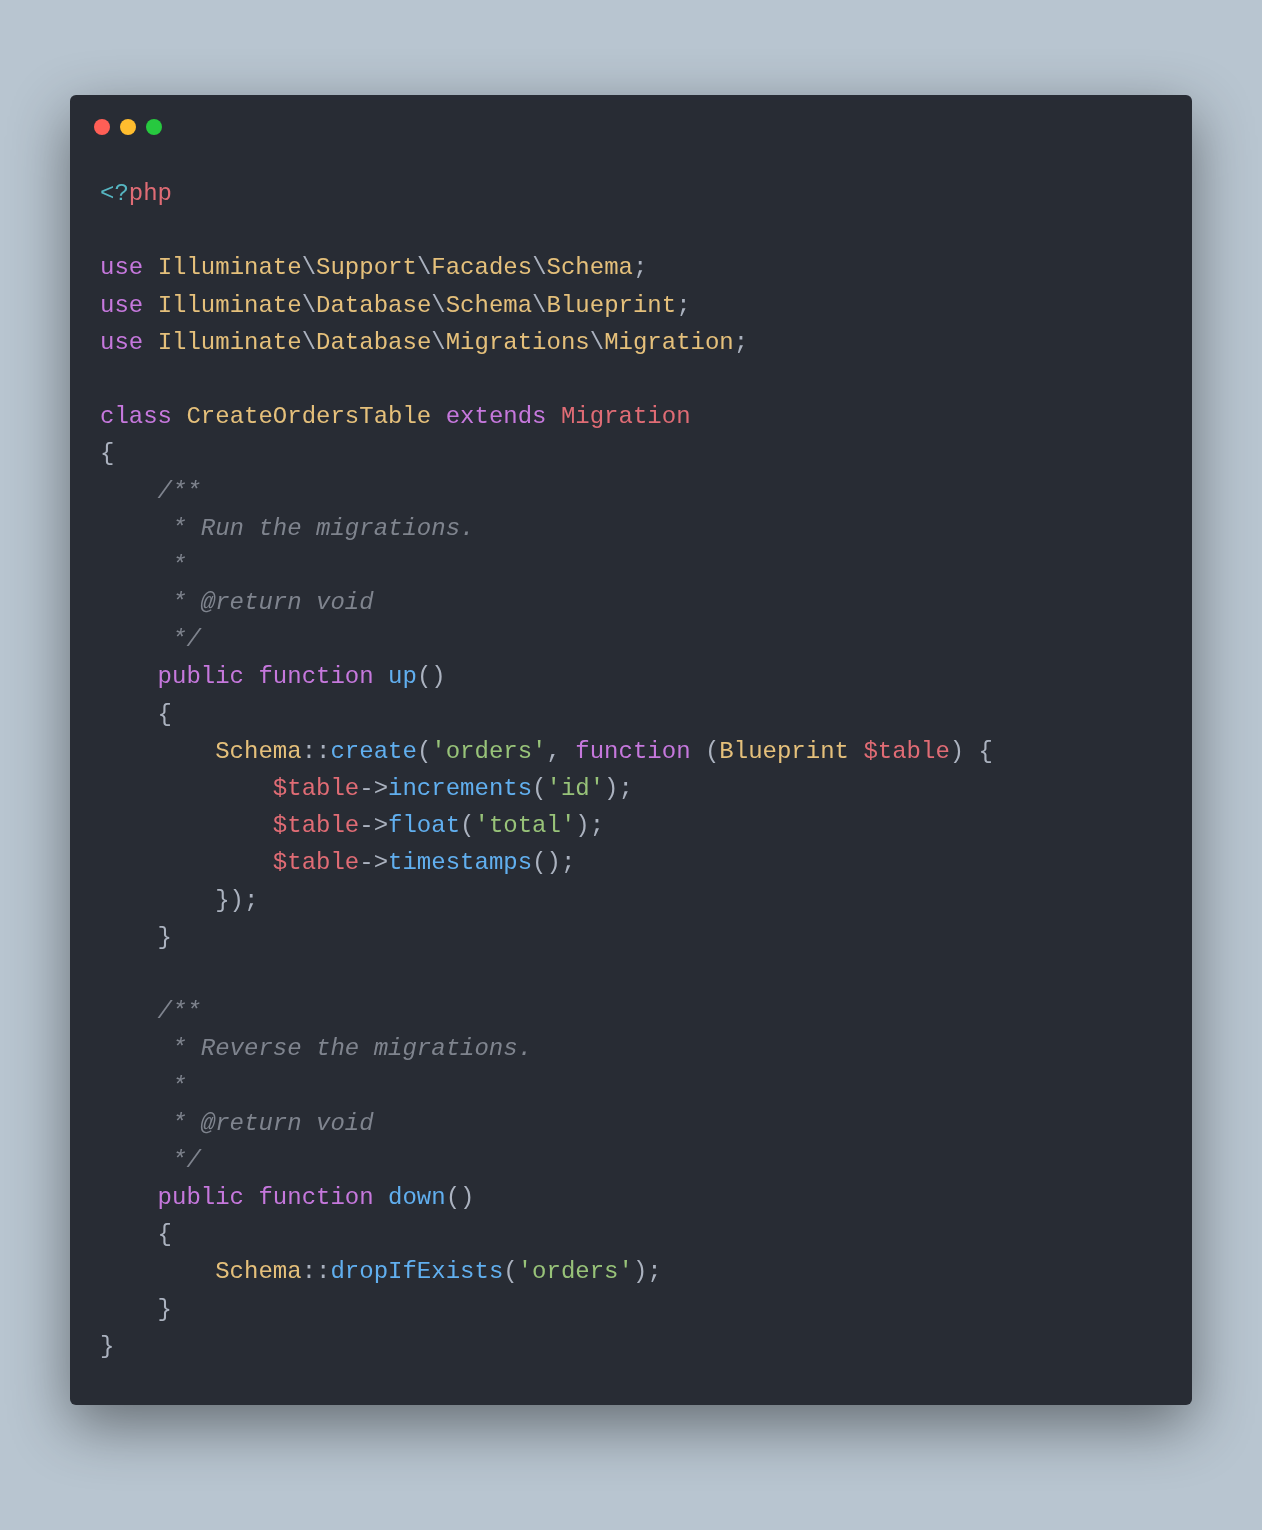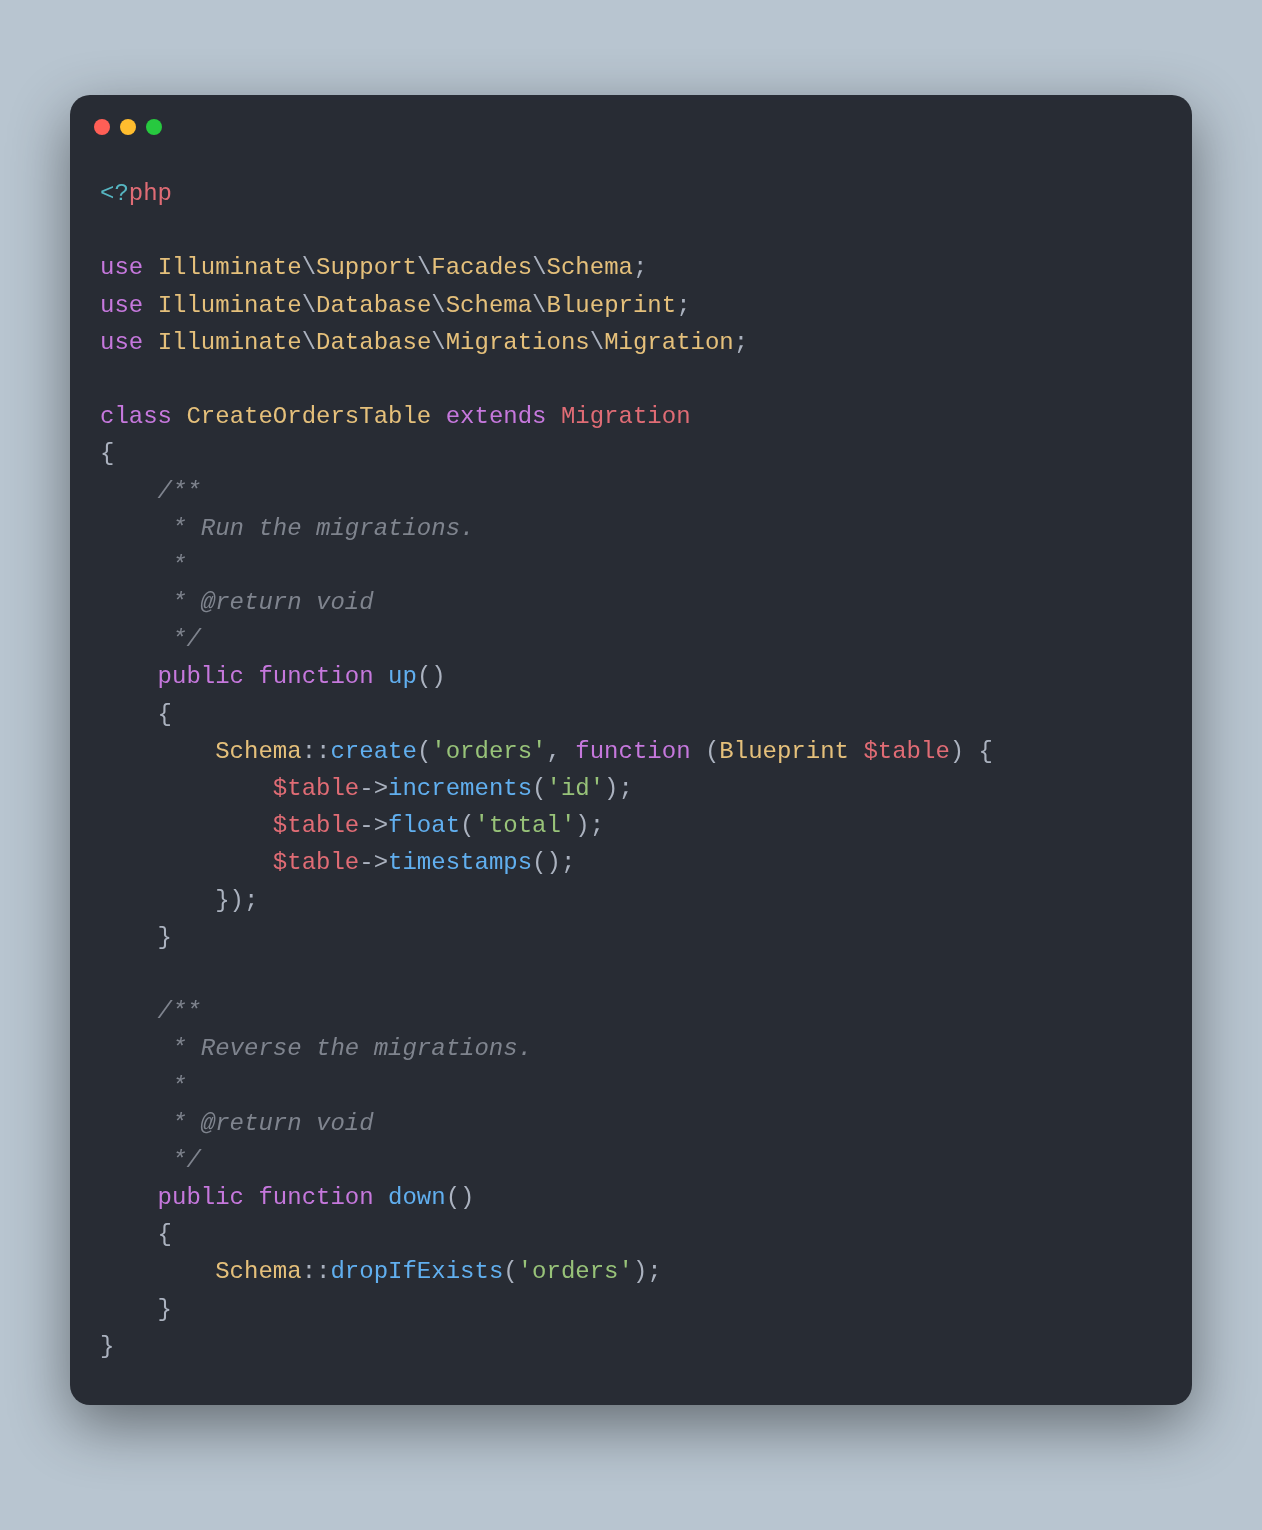--- a/index.html
+++ b/index.html
@@ -6,21 +6,21 @@
   html, body { margin: 0; padding: 0; }
   body {
     background: #b8c5d0;
     width: 1262px;
     min-height: 1530px;
     padding: 95px 70px;
     font-family: "SFMono-Regular", "Menlo", "Consolas", "Liberation Mono", monospace;
   }
   .window {
     background: #282c34;
-    border-radius: 20px;
+    border-radius: 6px;
     box-shadow: 0 20px 60px rgba(0,0,0,0.45);
     padding: 24px 0 40px 0;
     min-height: 1290px;
   }
   .titlebar {
     display: flex;
     gap: 10px;
     padding: 0 24px 20px 24px;
   }
   .dot {

